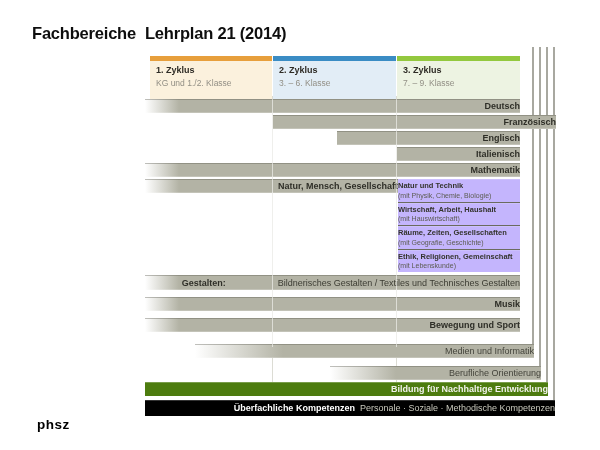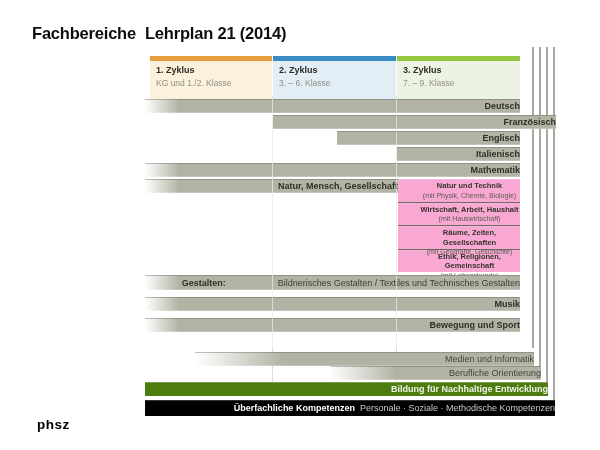--- a/index.html
+++ b/index.html
@@ -35,23 +35,23 @@
     background:#b3b3a5;
     box-shadow:inset 0 1px 0 rgba(90,90,78,0.38), inset 0 -1px 0 rgba(255,255,255,0.22);
     font-size:9px;font-weight:bold;color:#2f2f28;white-space:nowrap;justify-content:flex-end;
   }
   .fadeL{background:linear-gradient(to right,#ffffff 0,#b3b3a5 34px);}
   .padMain{padding-left:35px;}
   .padSub{padding-left:7px;}
   .reg{font-weight:normal;color:#3c3c33;}
   
   #nmg-boxes{position:absolute;left:398px;top:179px;width:122px;z-index:1;}
-  .nmg-box{background:#f9a8d4;height:20.5px;padding:2px 0 0 21px;box-sizing:content-box;
+  .nmg-box{background:#c4b5fd;height:20.5px;padding:2px 0 0 0;box-sizing:content-box;
     border-bottom:1.5px solid #6b6b5f;
-    box-shadow:inset 0 1px 0 rgba(255,255,255,0.15);text-align:center;}
+    box-shadow:inset 0 1px 0 rgba(255,255,255,0.15);}
   .nmg-box:last-child{border-bottom:none;}
   .nmg-box .bt{font-size:7.5px;font-weight:bold;color:#33332c;line-height:9.5px;}
   .nmg-box .bn{font-size:7px;color:#5c5c52;line-height:9px;}
   
   #bar-medien{left:195px;width:339px;background:linear-gradient(to right,#ffffff 0,#b3b3a5 88px);padding-left:86px;font-weight:normal;color:#45453c;}
   #bar-berufliche{left:330px;width:211px;background:linear-gradient(to right,#ffffff 0,#b3b3a5 66px);padding-left:71px;font-weight:normal;color:#45453c;}
   #bar-bne{left:145px;top:382px;width:403px;background:#4d7c0f;color:#f2f2ec;padding-left:12px;box-shadow:inset 0 1px 0 rgba(255,255,255,0.25);}
   #bar-uek{left:145px;top:400px;width:410px;height:16px;background:#000000;color:#ffffff;padding-left:12px;box-shadow:inset 0 1px 0 rgba(255,255,255,0.2);}
   #bar-uek .sub{font-weight:normal;color:#c9c9bd;margin-left:5px;}
   
@@ -144,21 +144,21 @@
     <span>Gestalten:</span>
     <span class="reg" style="margin-left:4px;">Bildnerisches Gestalten / Textiles und Technisches Gestalten</span>
   </div>
   <div class="bar fadeL padMain" style="left:145px;top:297px;width:375px;">
     <span>Musik</span>
   </div>
   <div class="bar fadeL padMain" style="left:145px;top:318px;width:375px;">
     <span>Bewegung und Sport</span>
   </div>
 
-  <div class="bar" id="bar-medien" style="top:352px;">
+  <div class="bar" id="bar-medien" style="top:344px;">
     <span>Medien und Informatik</span>
   </div>
   <div class="bar" id="bar-berufliche" style="top:366px;">
     <span>Berufliche Orientierung</span>
   </div>
   <div class="bar" id="bar-bne">
     <span>Bildung für Nachhaltige Entwicklung</span>
   </div>
   <div class="bar" id="bar-uek">
     <span>Überfachliche Kompetenzen</span>

